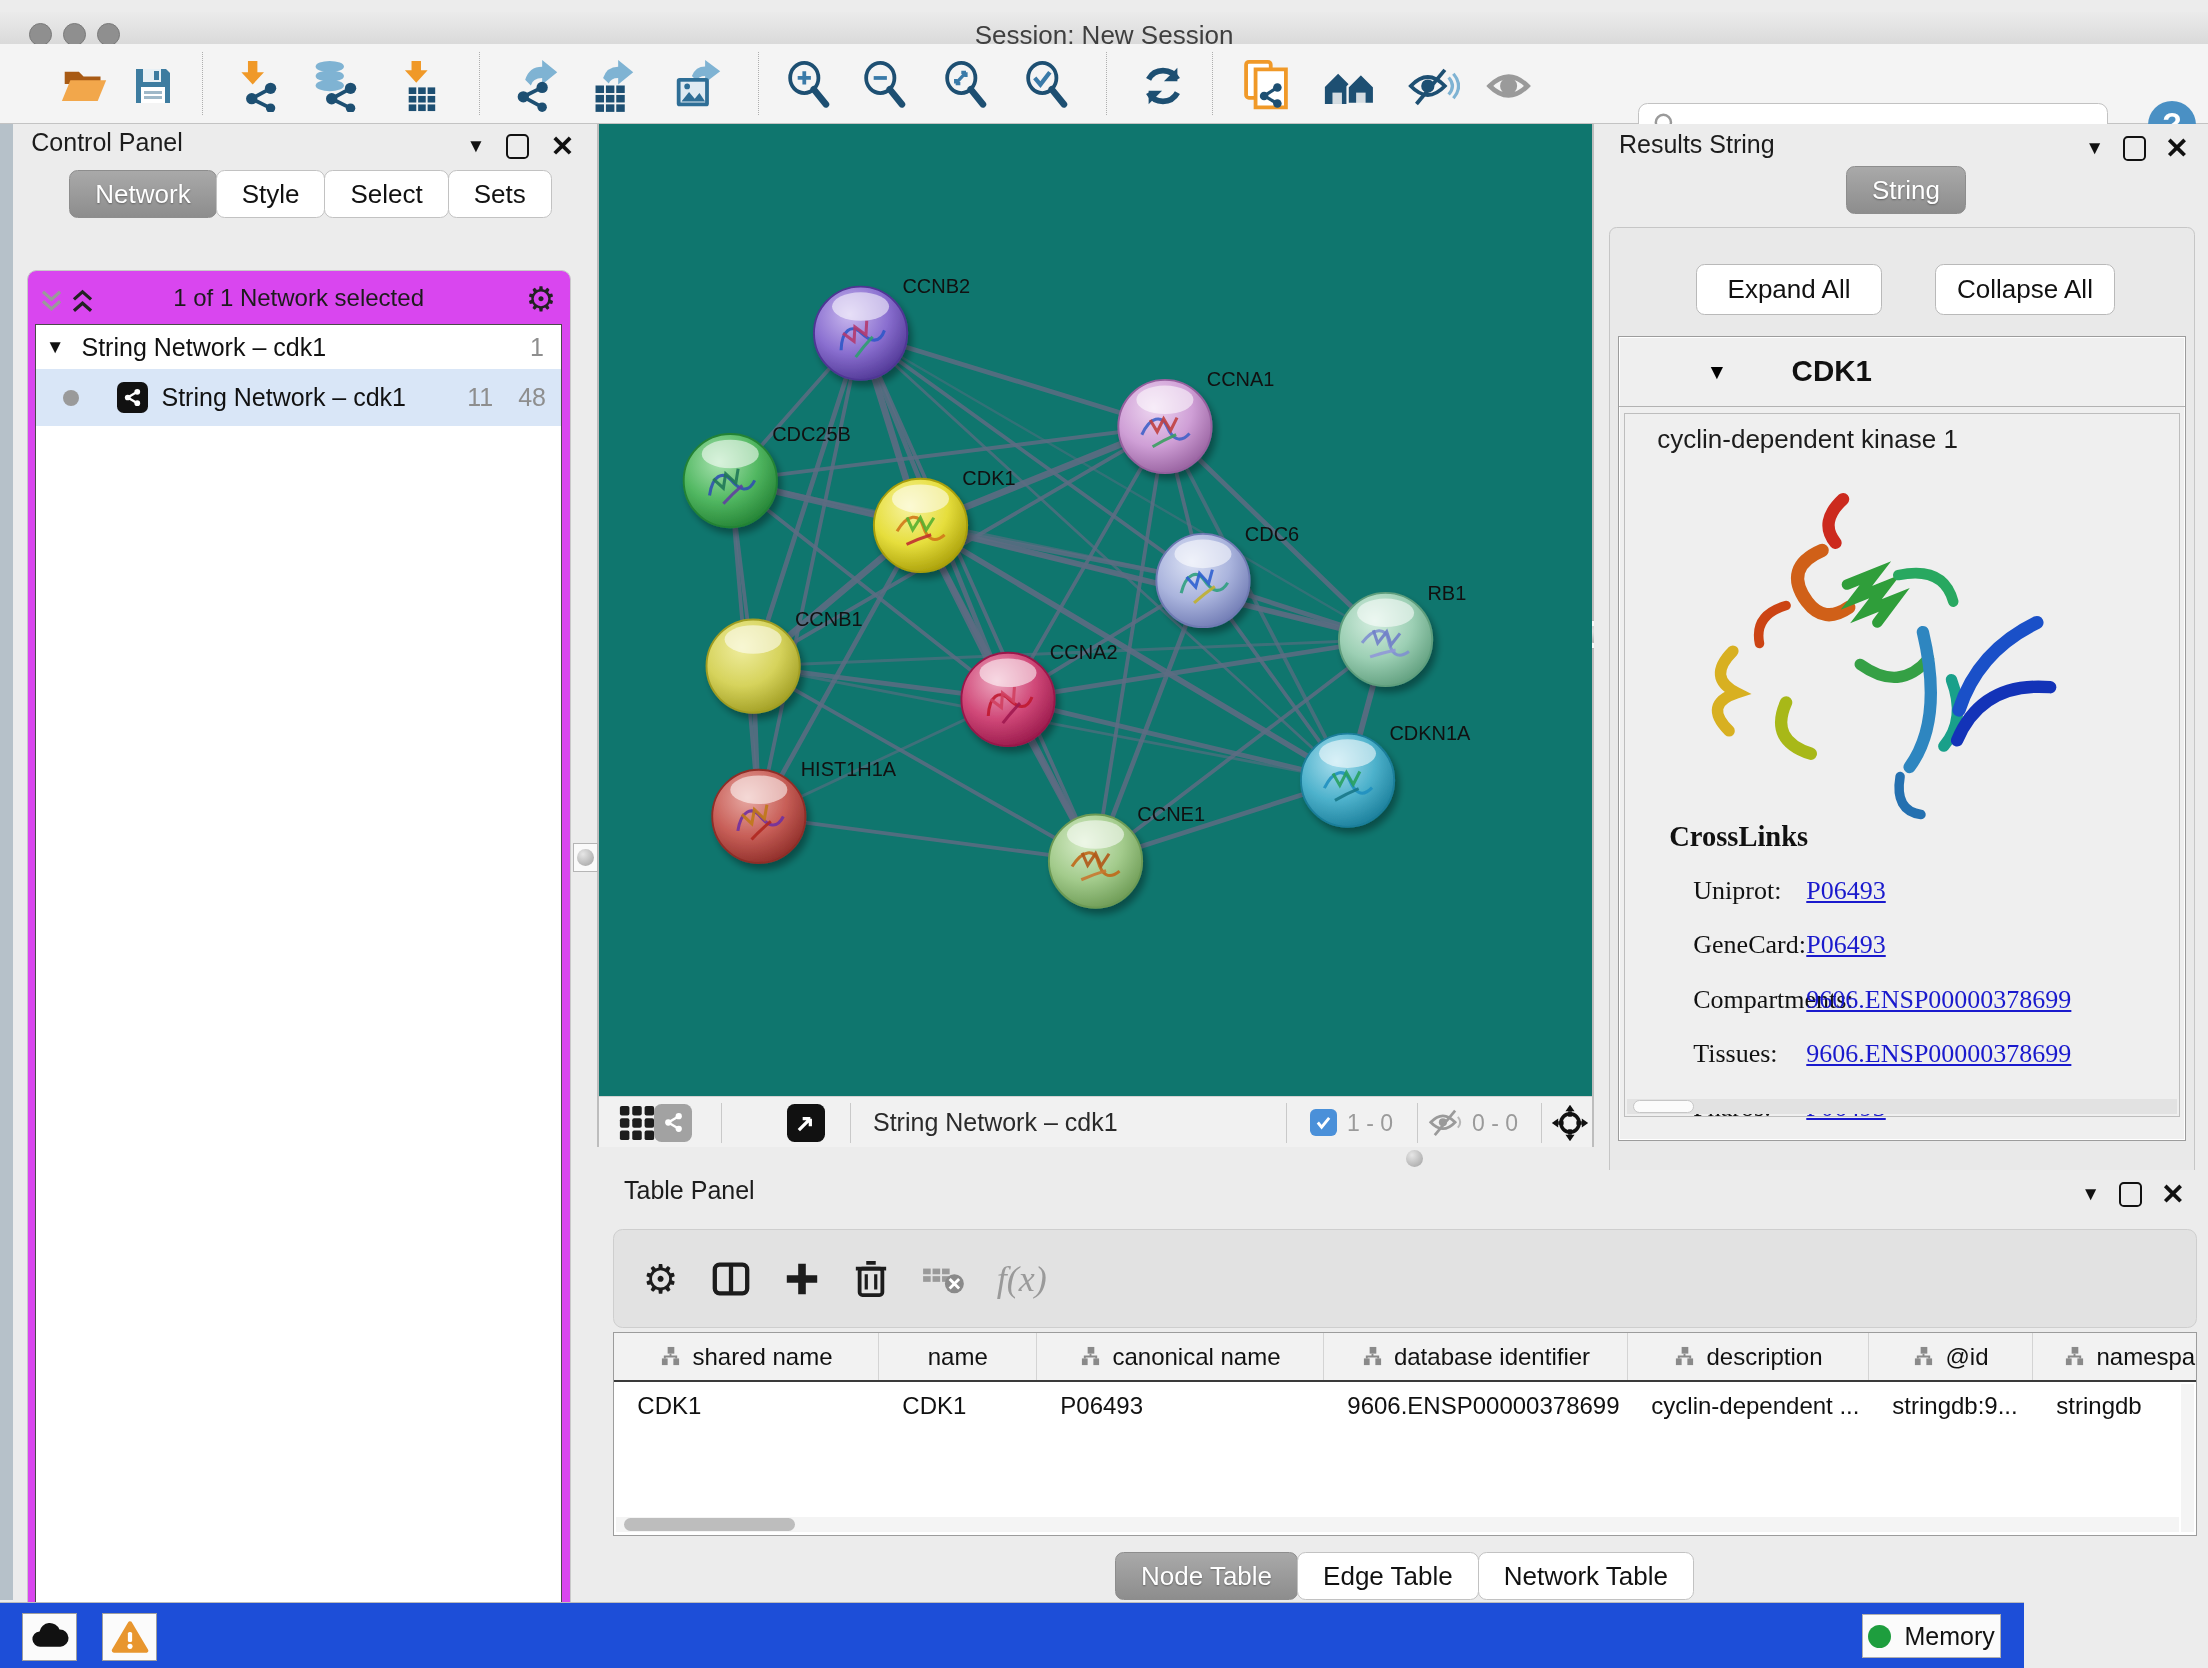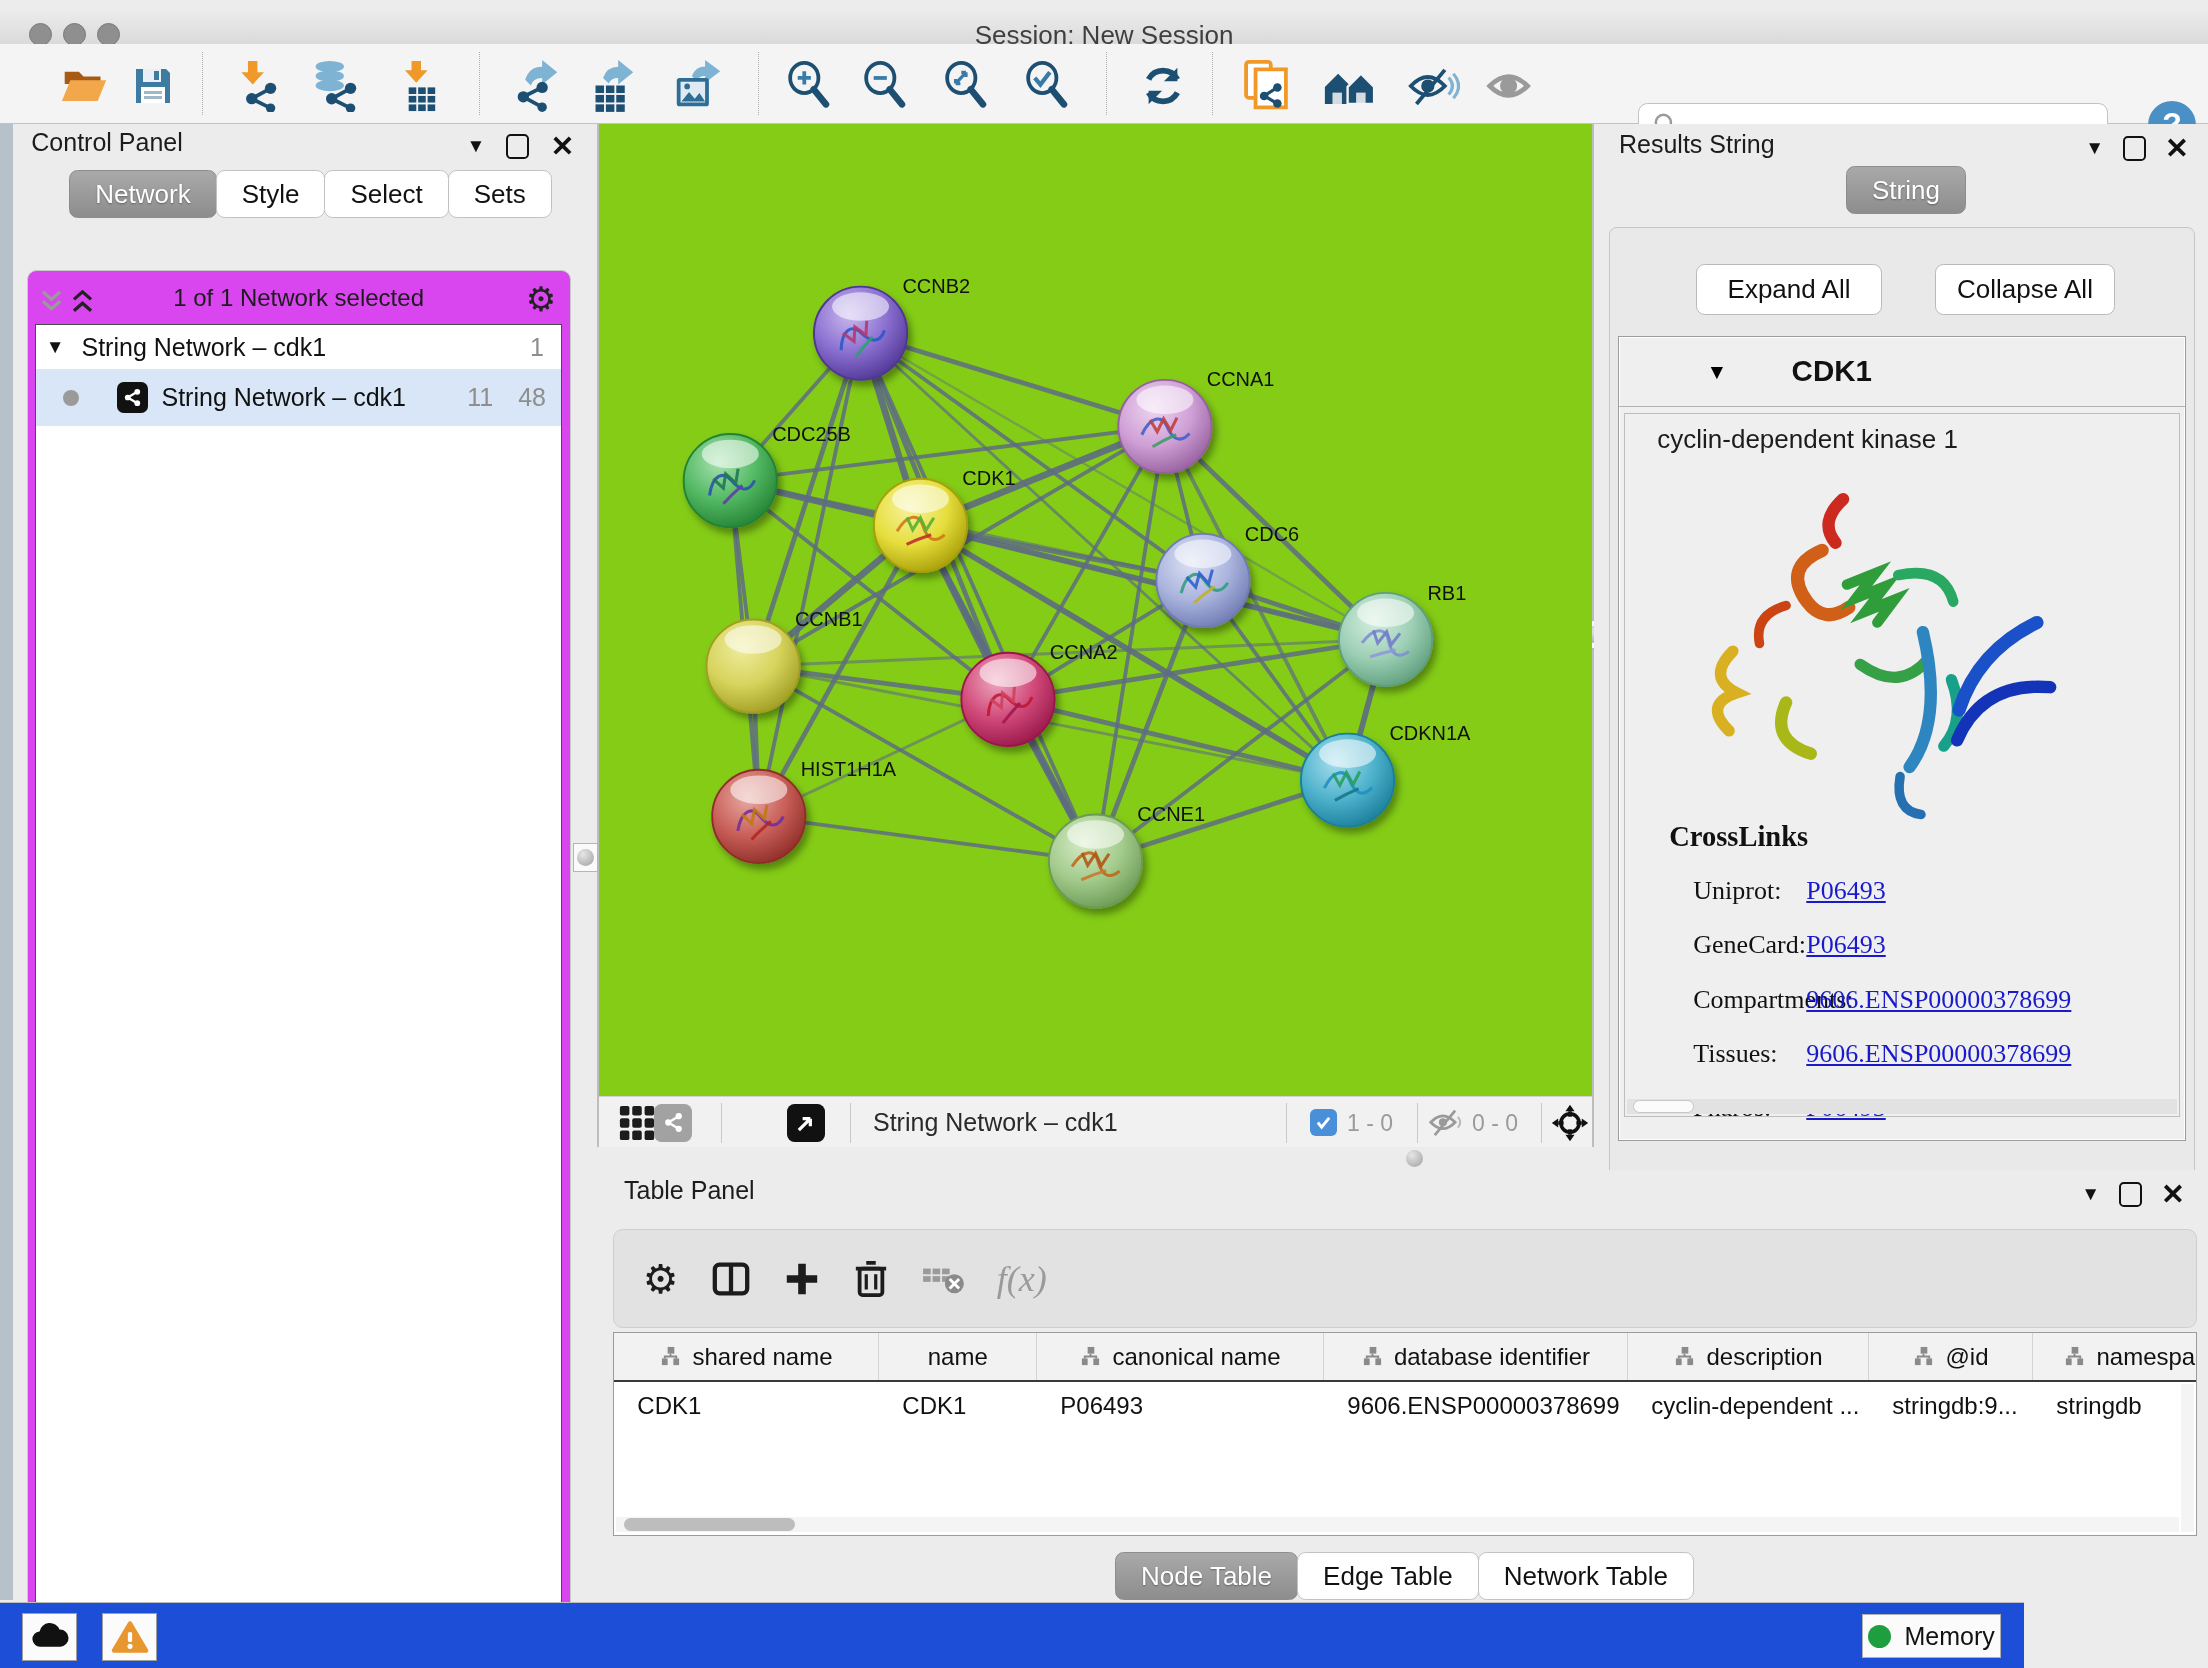--- a/index.html
+++ b/index.html
@@ -57,21 +57,21 @@
     align-items:center; justify-content:center; }
 
   
   .vsplit { position:absolute; top:124px; width:1.9px; background:#bdbdbd; }
   .split-handle { position:absolute; width:25px; height:28.5px; background:#fafafa;
     border:1px solid #b5b5b5; display:flex; align-items:center; justify-content:center; }
   .split-dot { width:17px; height:17px; border-radius:50%;
     background:radial-gradient(circle at 35% 30%, #e6e6e6, #9f9f9f); }
 
   
-  #canvas { position:absolute; left:599px; top:124px; width:993px; height:972px; background:#84cc16; }
+  #canvas { position:absolute; left:599px; top:124px; width:993px; height:972px; background:#0f766e; }
   #net-toolbar { position:absolute; left:599px; top:1096px; width:993px; height:51px;
     background:#f1f1f1; border-top:1px solid #d2d2d2; }
   .ntsep { position:absolute; top:5.7px; height:40px; width:0; border-left:1px solid #c9c9c9; }
   #net-title { position:absolute; left:274px; top:11.4px; font-size:25px; color:#2a2a2a; }
   .nt-count { position:absolute; top:13.3px; font-size:23px; color:#9a9a9a; }
   #hsplit { position:absolute; left:599px; top:1147px; width:1609px; height:23px; background:#ececec; }
 
   
   #results-panel { position:absolute; left:1594px; top:124px; width:614px; height:1023px; background:#ececec; }
   #rp-header { position:absolute; left:25px; top:5.7px; }

